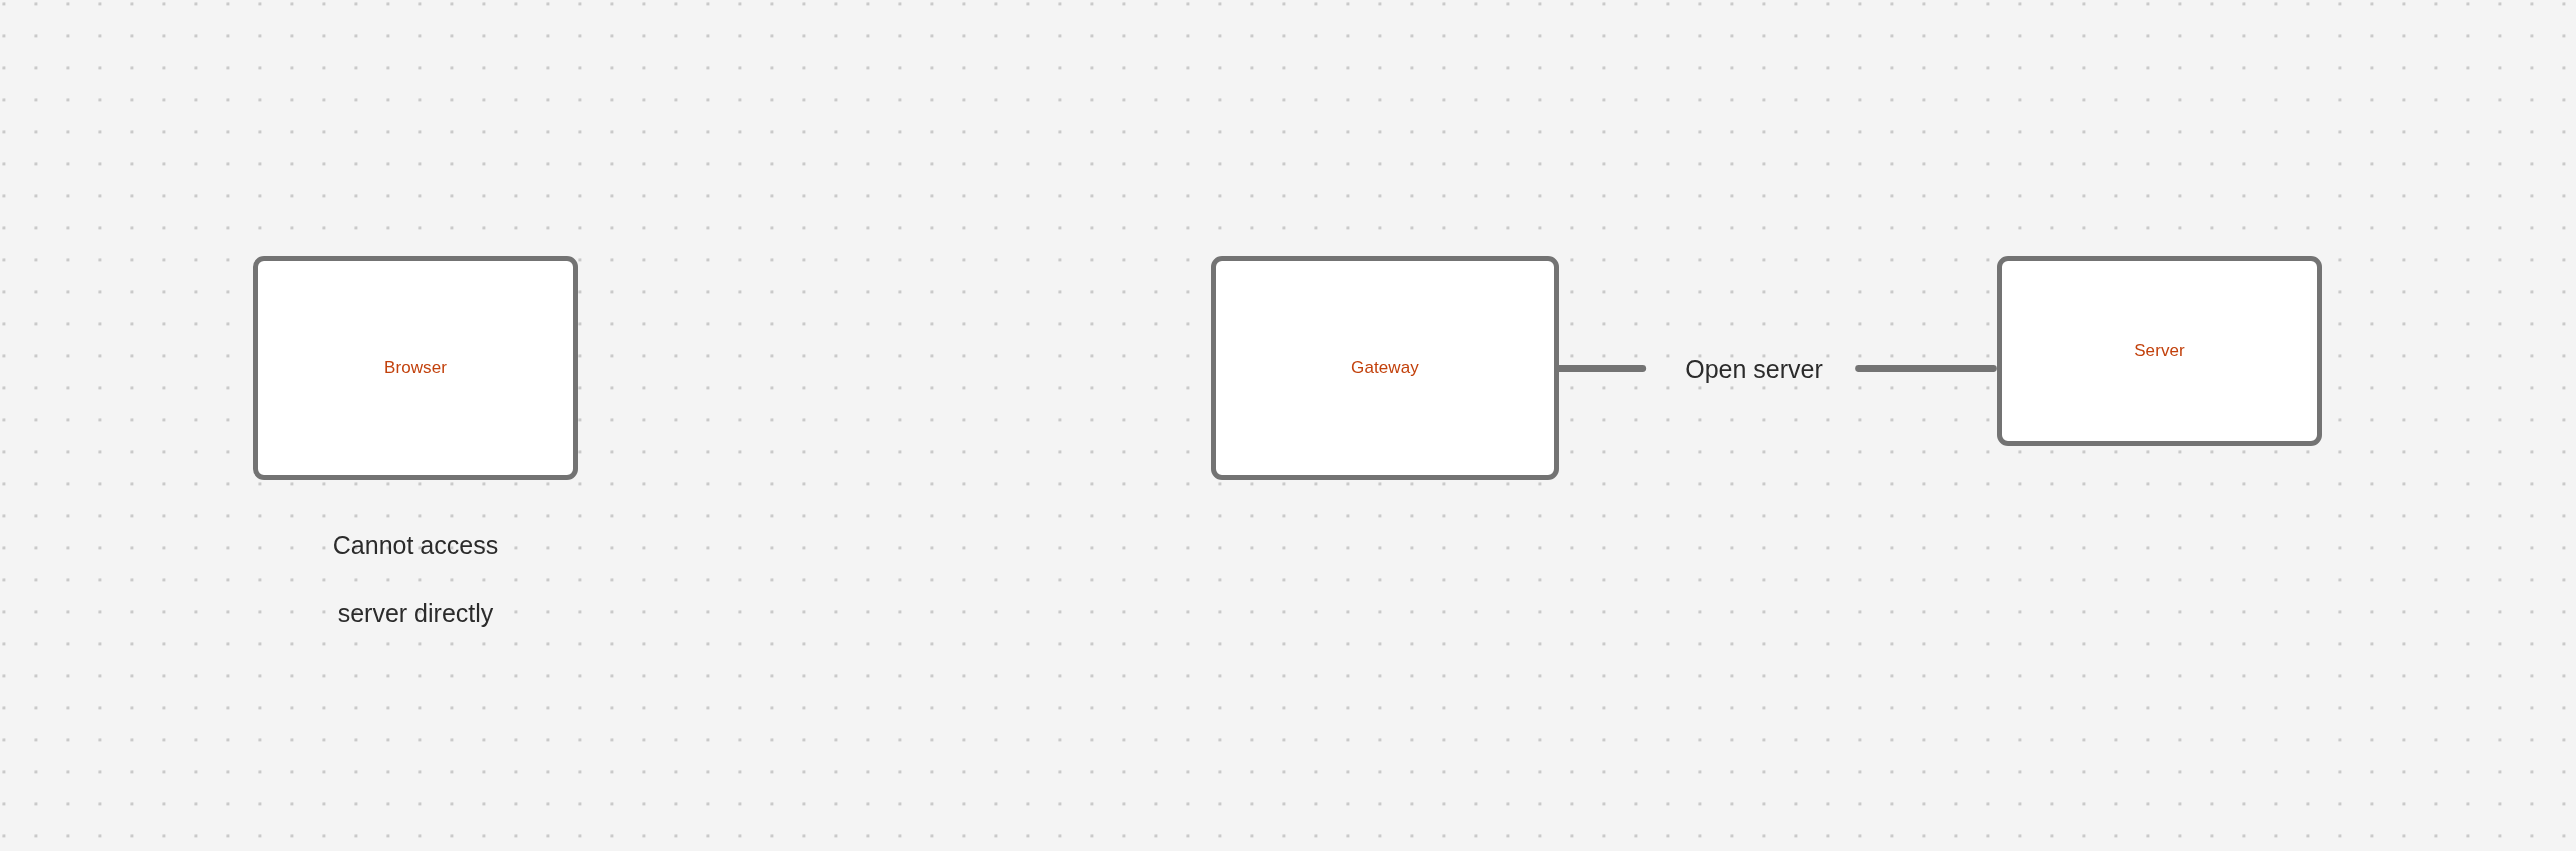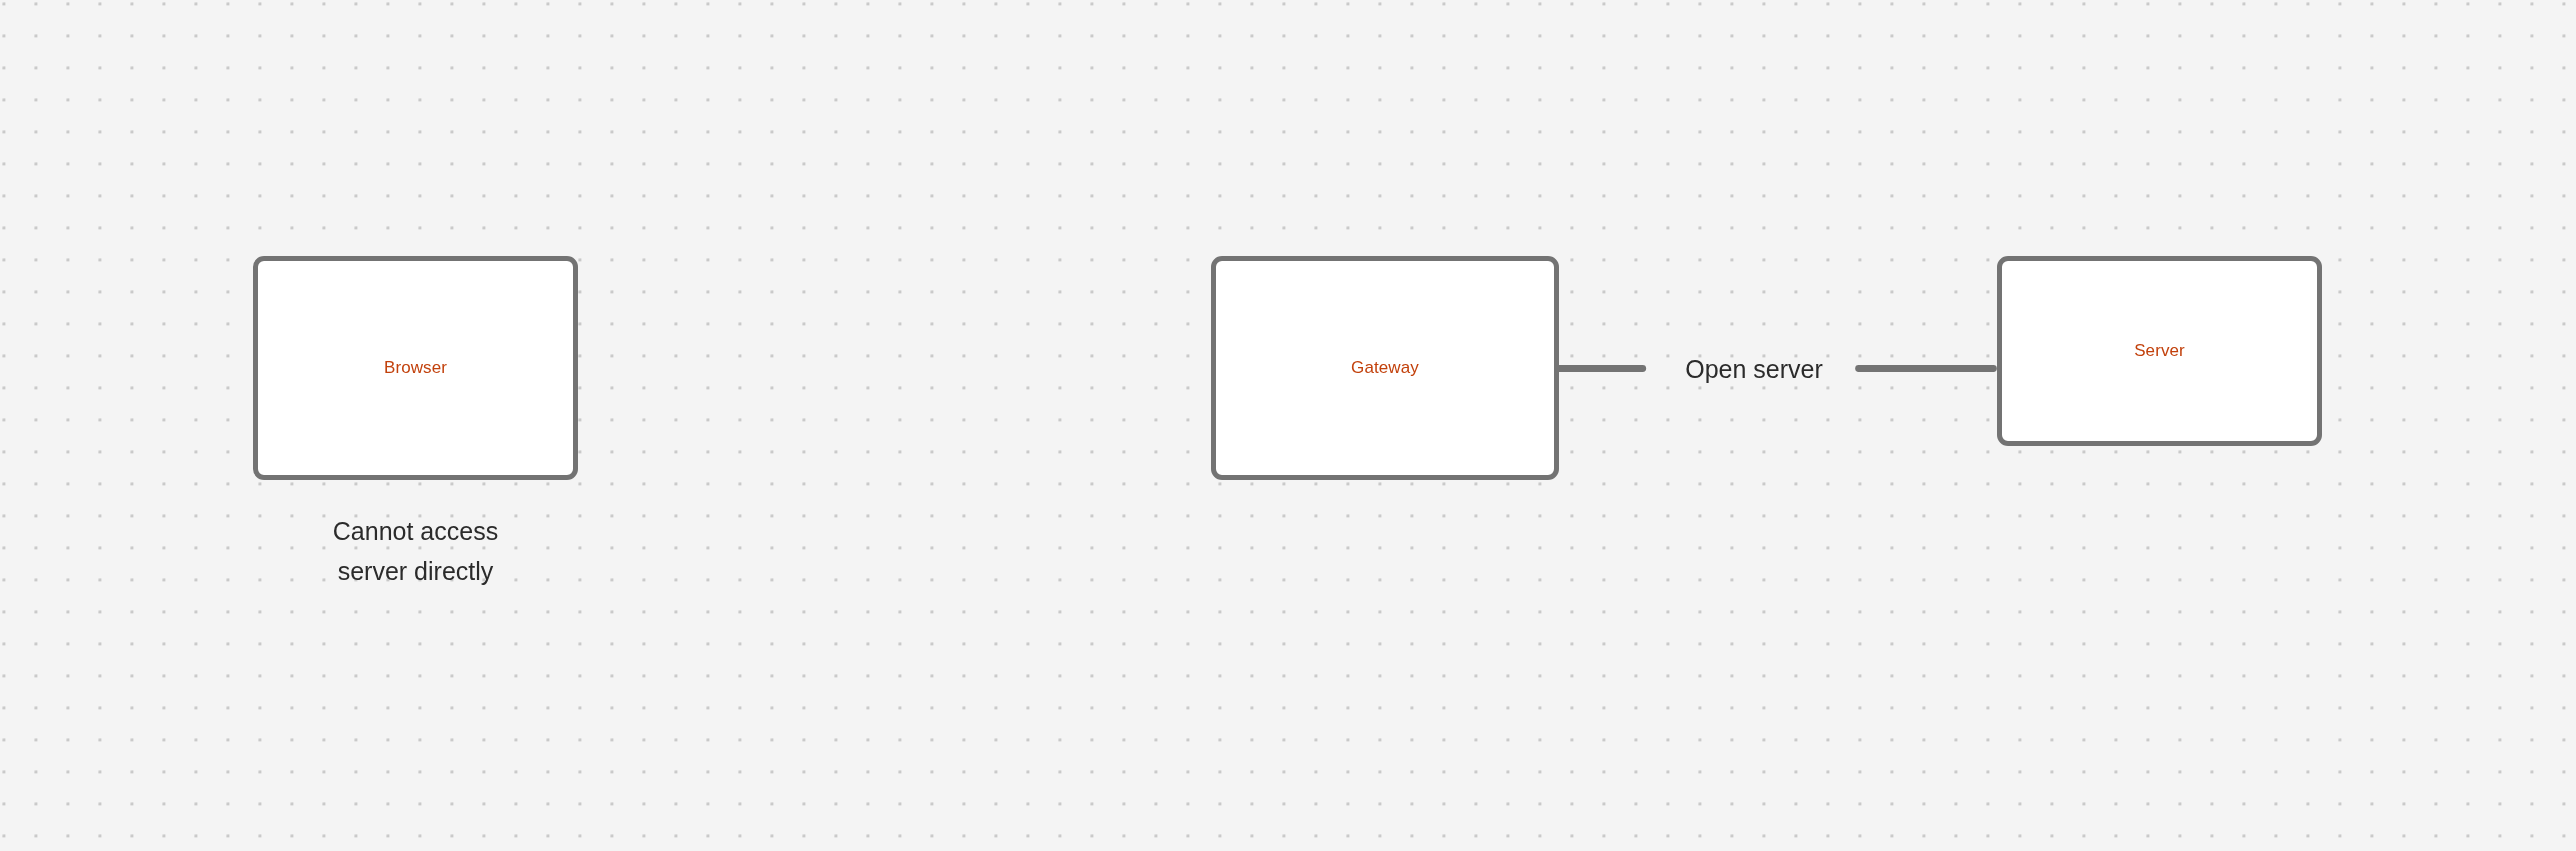--- a/index.html
+++ b/index.html
@@ -76,21 +76,21 @@
     top: 256px;
     width: 325px;
     height: 190px;
   }
 
   
   .canvas-caption {
     position: absolute;
     color: #2b2b2b;
     font-size: 25px;
-    line-height: 40px;
+    line-height: 68px;
     text-align: center;
     white-space: pre-line;
     user-select: none;
   }
 
   #caption-browser {
     left: 253px;
     top: 511px;
     width: 325px;
   }

